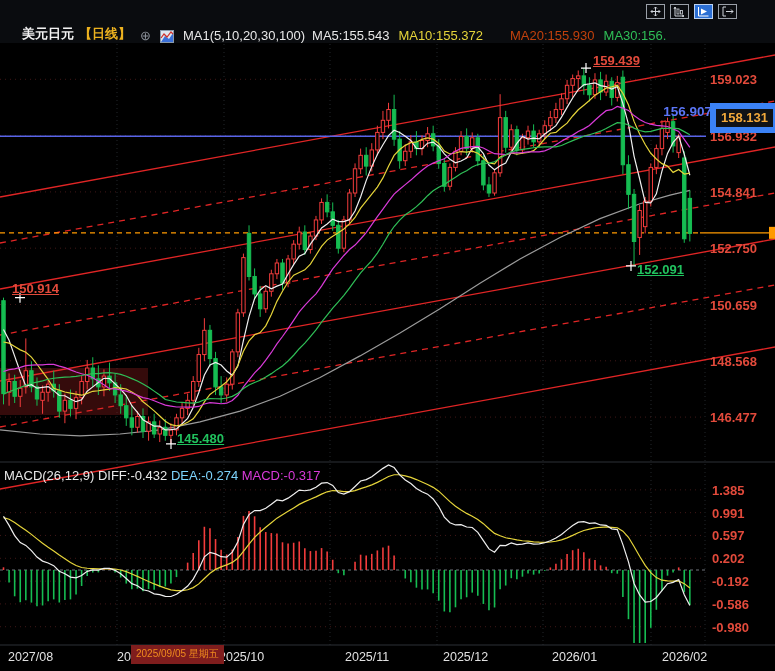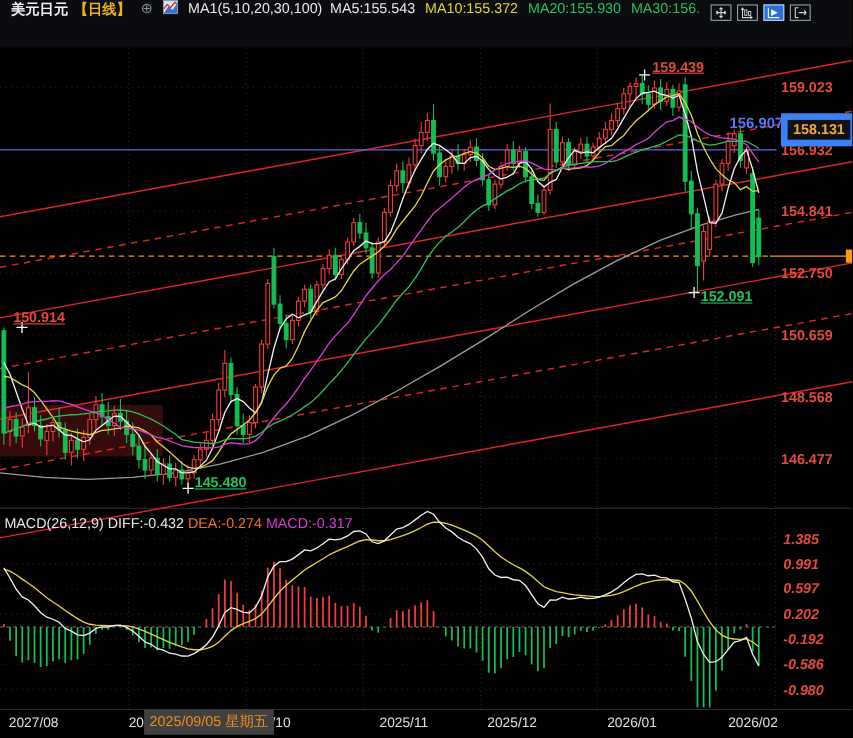--- a/index.html
+++ b/index.html
@@ -1,46 +1,46 @@
 <!DOCTYPE html>
 <html><head>
 <meta charset="utf-8">
 <style>
   html,body{margin:0;padding:0;background:#000;}
   #app{position:relative;width:775px;height:671px;background:#000;overflow:hidden;
        font-family:"Liberation Sans",sans-serif;}
   #chart{position:absolute;left:0;top:0;}
   
   #topbar{position:absolute;left:0;top:0;width:775px;height:43px;background:#0a0c0f;
-          display:flex;align-items:flex-start;gap:9px;padding-left:10px;box-sizing:border-box;
+          display:flex;align-items:flex-end;gap:9px;padding-left:22px;box-sizing:border-box;
           font-size:13px;z-index:6;white-space:nowrap;}
   .t-sym{color:#f2f2f2;font-weight:bold;}
   .t-period{color:#edb21f;font-weight:bold;}
   .t-link{color:#8a9099;font-size:13px;}
   .t-ma{color:#e8e8e8;}
   .t-ma5{color:#e8e8e8;}
   .t-ma10{color:#e5d43a;}
-  .t-ma20{color:#22c55e;}
+  .t-ma20{color:#c2410c;margin-left:18px;}
   .t-ma30{color:#2fbf57;}
   #tb-icons{position:absolute;left:646px;top:4px;display:flex;gap:5px;z-index:7;}
   .tbicon{width:19px;height:15px;border:1px solid #9aa0a8;background:#0b0d10;display:flex;
           align-items:center;justify-content:center;box-sizing:border-box;}
   .tbicon.active{background:#2b6fd4;border-color:#bcd2f0;}
   
   #labels{position:absolute;left:0;top:0;width:775px;height:671px;z-index:3;pointer-events:none;}
   .ylab{position:absolute;left:710px;color:#e24a3b;font-size:13px;font-weight:bold;transform:translateY(-50%);}
-  .mlab{position:absolute;left:712px;color:#e24a3b;font-size:13px;font-weight:bold;transform:translateY(-50%);font-style:italic;}
+  .mlab{position:absolute;left:712px;color:#e24a3b;font-size:13px;font-weight:bold;transform:translateY(-50%);}
   .xlab{position:absolute;top:650px;color:#e0e0e0;font-size:12.5px;}
   .anno{position:absolute;font-size:13px;font-weight:bold;text-decoration:underline;}
   #bluelab{position:absolute;color:#5b76f7;font-size:13.5px;font-weight:bold;z-index:3;}
   #curbox{position:absolute;left:710px;border:6px solid #3b82f6;background:#101216;color:#f2a93b;
           font-size:13px;font-weight:bold;padding:1px 5px 2px 5px;z-index:4;}
   #macdheader{position:absolute;left:4px;top:468px;font-size:13px;z-index:4;white-space:nowrap;}
-  #macdheader .h1{color:#e8e8e8;} #macdheader .h2{color:#f97316;} #macdheader .h3{color:#d93ad9;}
-  #tooltip{position:absolute;left:131px;top:645px;background:#404040;color:#f08c1e;font-size:13px;
+  #macdheader .h1{color:#e8e8e8;} #macdheader .h2{color:#7dd3fc;} #macdheader .h3{color:#d93ad9;}
+  #tooltip{position:absolute;left:131px;top:645px;background:#7f1d1d;color:#f08c1e;font-size:10px;
            padding:2px 5px 3px 5px;z-index:5;white-space:nowrap;}
   #watermark{position:absolute;left:641px;top:613px;font-size:40px;font-weight:bold;color:#eef0f4;
              opacity:0.93;letter-spacing:1px;z-index:5;}
 </style>
 </head>
 <body>
 
 <div id="app">
 
   <svg id="chart" width="775" height="671">

